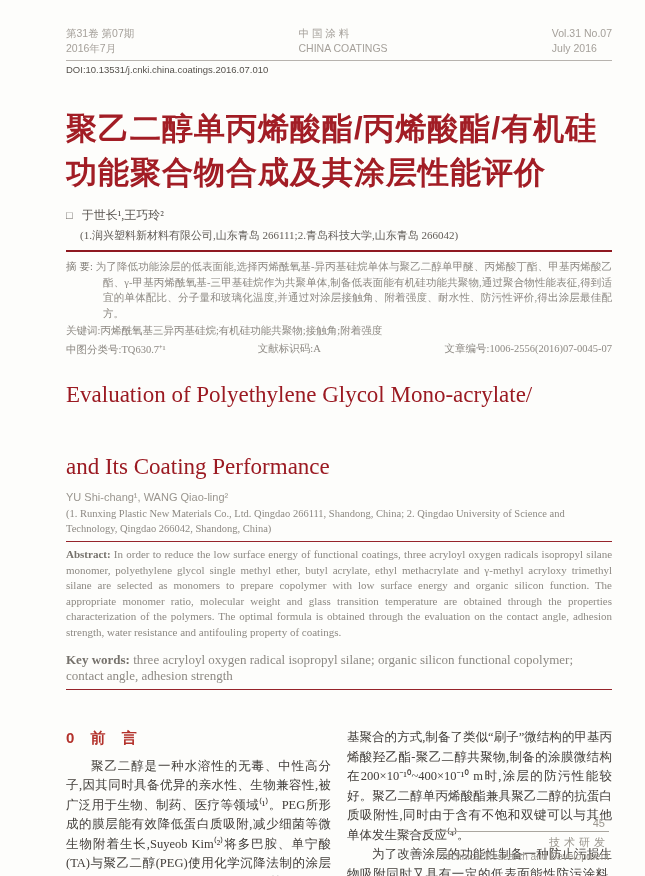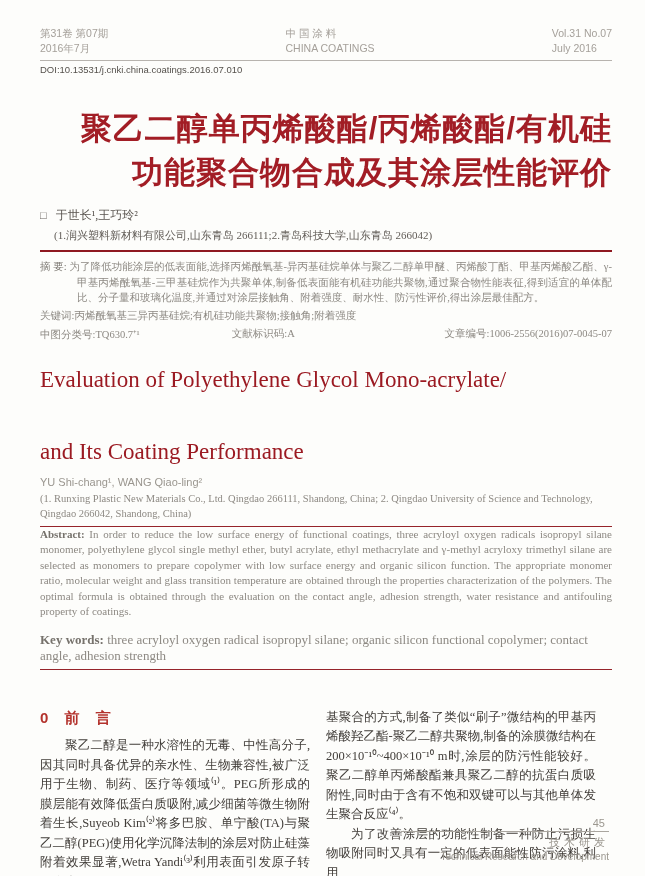--- a/index.html
+++ b/index.html
@@ -4,48 +4,48 @@
 <style>
   * { margin: 0; padding: 0; box-sizing: border-box; }
   html, body { background: #e8e8e8; }
   .page {
     position: relative;
     width: 645px; height: 876px;
     margin: 0 auto;
     background: #fdfdfb;
     font-family: "Liberation Serif", serif;
     overflow: hidden;
-    padding: 26px 33px 0 40px;
+    padding: 26px 33px 0 66px;
   }
   
   .masthead { display: flex; justify-content: space-between; color: #a5a09a; font-size: 10.5px; line-height: 15px; font-family: "Liberation Sans", sans-serif; }
   .mast-left { text-align: left; }
   .mast-center { text-align: left; }
   .mast-right { text-align: left; }
   .mast-rule { border-top: 1px solid #b7b3ae; margin-top: 4px; }
   .doi { margin-top: 3px; font-size: 9.5px; color: #55514c; font-family: "Liberation Sans", sans-serif; }
   
-  .cn-title { margin-top: 32px; color: #a21d25; font-family: "Liberation Sans", sans-serif; font-weight: 700; font-size: 31px; line-height: 44px; letter-spacing: 1px; text-align: right; }
+  .cn-title { margin-top: 32px; color: #a21d25; font-family: "Liberation Sans", sans-serif; font-weight: 700; font-size: 31px; line-height: 44px; letter-spacing: 1px; }
   .cn-authors { margin-top: 12px; font-size: 12px; color: #59544f; }
   .cn-authors .marker { font-size: 11px; margin-right: 6px; color: #6a6560; }
   .cn-affil { margin-top: 4px; padding-left: 14px; font-size: 11px; color: #615c57; }
   .rule-red-thick { border-top: 2px solid #8e1820; margin-top: 7px; }
   
   .abs-cn { margin-top: 7px; font-size: 10.5px; line-height: 15.5px; color: #8d8983; text-align: justify; padding-left: 37px; text-indent: -37px; }
   .abs-cn .lbl { color: #7d7973; }
   .kw-cn { margin-top: 3px; font-size: 10.5px; color: #8d8983; }
   .class-line { margin-top: 4px; display: flex; font-size: 10.5px; color: #8d8983; }
   .class-line span:nth-child(2) { margin-left: 92px; }
   .class-line span:nth-child(3) { margin-left: auto; }
   
   .en-title { margin-top: 20px; color: #9b1a22; font-size: 23px; line-height: 36px; font-weight: 400; font-family: "Liberation Serif", serif; }
   .en-authors { margin-top: 6px; font-size: 11px; color: #9a968f; font-family: "Liberation Sans", sans-serif; }
   .en-affil { margin-top: 3px; font-size: 10.5px; color: #8d8983; line-height: 15px; }
   .rule-red-thin { border-top: 1.5px solid #96242a; margin-top: 5px; }
-  .abs-en { font-size: 11px; line-height: 15.5px; color: #8d8983; text-align: justify; }
+  .abs-en { margin-top: 5px; font-size: 11px; line-height: 15.5px; color: #8d8983; text-align: justify; }
   .abs-en .lbl, .kw-en .lbl { font-weight: 700; color: #76726c; }
   .kw-en { margin-top: 12px; font-size: 13px; color: #8d8983; }
   
   .columns { display: flex; gap: 16px; margin-top: 38px; }
   .col { width: 270px; font-size: 12.5px; line-height: 19.5px; color: #403c38; text-align: justify; }
   .sec-head { color: #b3322c; font-weight: 700; font-size: 15px; font-family: "Liberation Sans", sans-serif; letter-spacing: 6px; margin-bottom: 9px; }
   .col p.indent { text-indent: 2em; }
   
   .pagefoot { position: absolute; right: 36px; bottom: 14px; text-align: right; color: #9b978f; font-family: "Liberation Sans", sans-serif; }
   .pagefoot .pageno { font-size: 11px; padding-right: 4px; }

